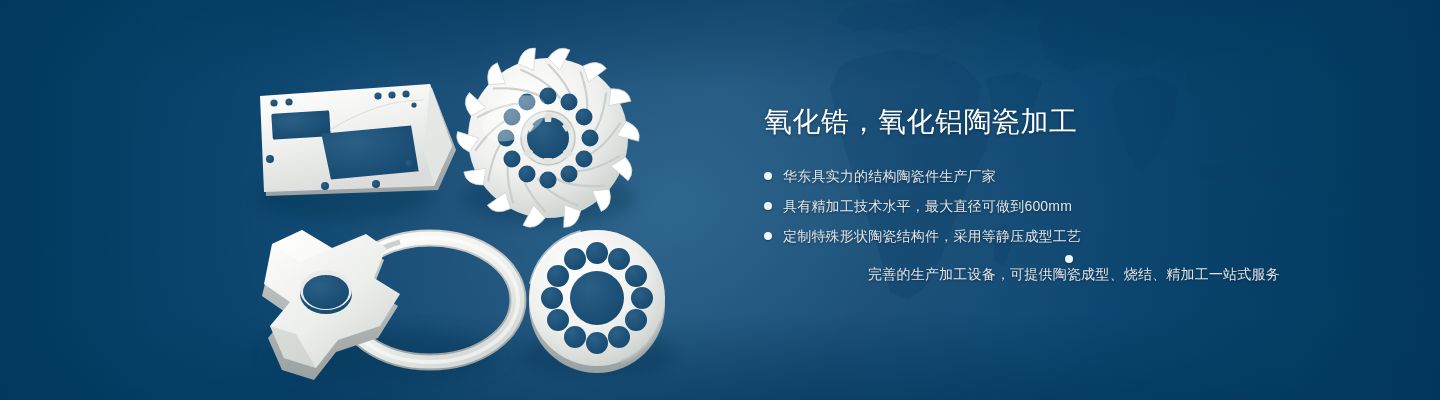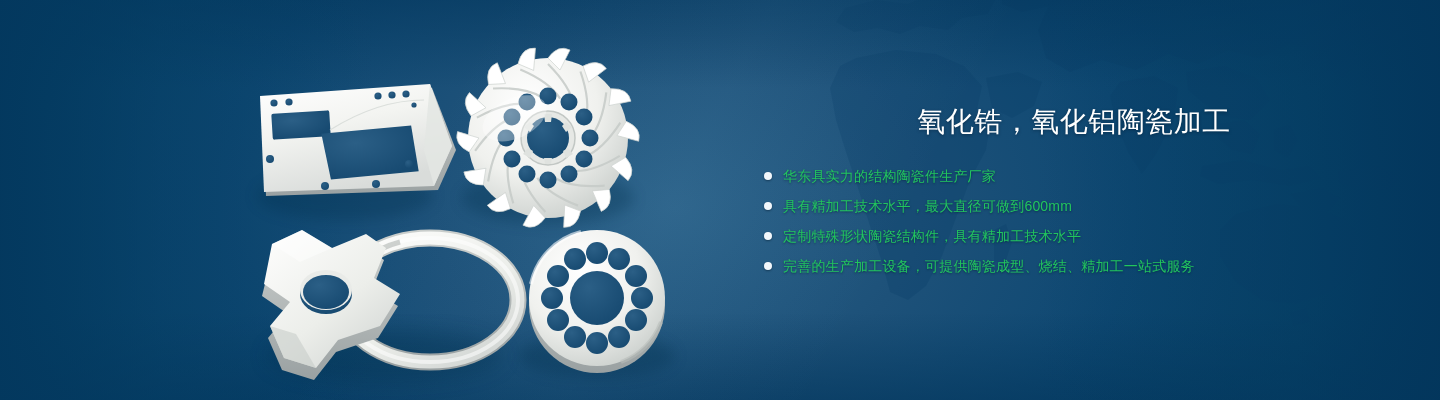--- a/index.html
+++ b/index.html
@@ -3,21 +3,20 @@
 <meta charset="utf-8">
 <style>
   html,body{margin:0;padding:0;background:#05436e;}
   body{font-family:"Liberation Sans","DejaVu Sans",sans-serif;}
 
   .banner{
     position:relative;
     width:1440px;height:400px;
     overflow:hidden;
     background:#07456f;
-    text-align:center;
   }
 
   
   .bg-base{
     position:absolute;inset:0;
     background:
       radial-gradient(ellipse 760px 560px at 47% 52%, #2a6188 0%, #1d5179 32%, #0e4872 60%, #074369 85%, #053f67 100%);
   }
   .bg-vignette{
     position:absolute;inset:0;
@@ -62,33 +61,33 @@
     text-shadow:0 1px 3px rgba(0,25,48,.55);
     white-space:nowrap;
   }
   .bullets{list-style:none;margin:0;padding:0;}
   .bullet{
     display:flex;
     align-items:center;
     margin-bottom:8px;
     white-space:nowrap;
   }
-  .bullet:last-child{margin-bottom:0;}
+  .bullet:last-child{margin-bottom:0;flex-direction:column;}
   .dot{
     flex:0 0 auto;
     width:8px;height:8px;
     border-radius:50%;
     background:#f2f7fb;
     margin-right:11px;
     box-shadow:0 1px 2px rgba(0,20,40,.45);
   }
   .btext{
     font-size:14px;
     line-height:22px;
-    color:#22c55e;
+    color:#e5e5e5;
     letter-spacing:.2px;
     text-shadow:0 1px 2px rgba(0,22,45,.5);
   }
 </style>
 </head>
 <body>
 
 <div class="banner">
 
   <div class="bg-base"></div>
@@ -327,21 +326,21 @@
       <li class="bullet">
         <span class="dot"></span>
         <span class="btext">华东具实力的结构陶瓷件生产厂家</span>
       </li>
       <li class="bullet">
         <span class="dot"></span>
         <span class="btext">具有精加工技术水平，最大直径可做到600mm</span>
       </li>
       <li class="bullet">
         <span class="dot"></span>
-        <span class="btext">定制特殊形状陶瓷结构件，具有精加工技术水平</span>
+        <span class="btext">定制特殊形状陶瓷结构件，采用等静压成型工艺</span>
       </li>
       <li class="bullet">
         <span class="dot"></span>
         <span class="btext">完善的生产加工设备，可提供陶瓷成型、烧结、精加工一站式服务</span>
       </li>
     </ul>
   </div>
 
 </div>
 

